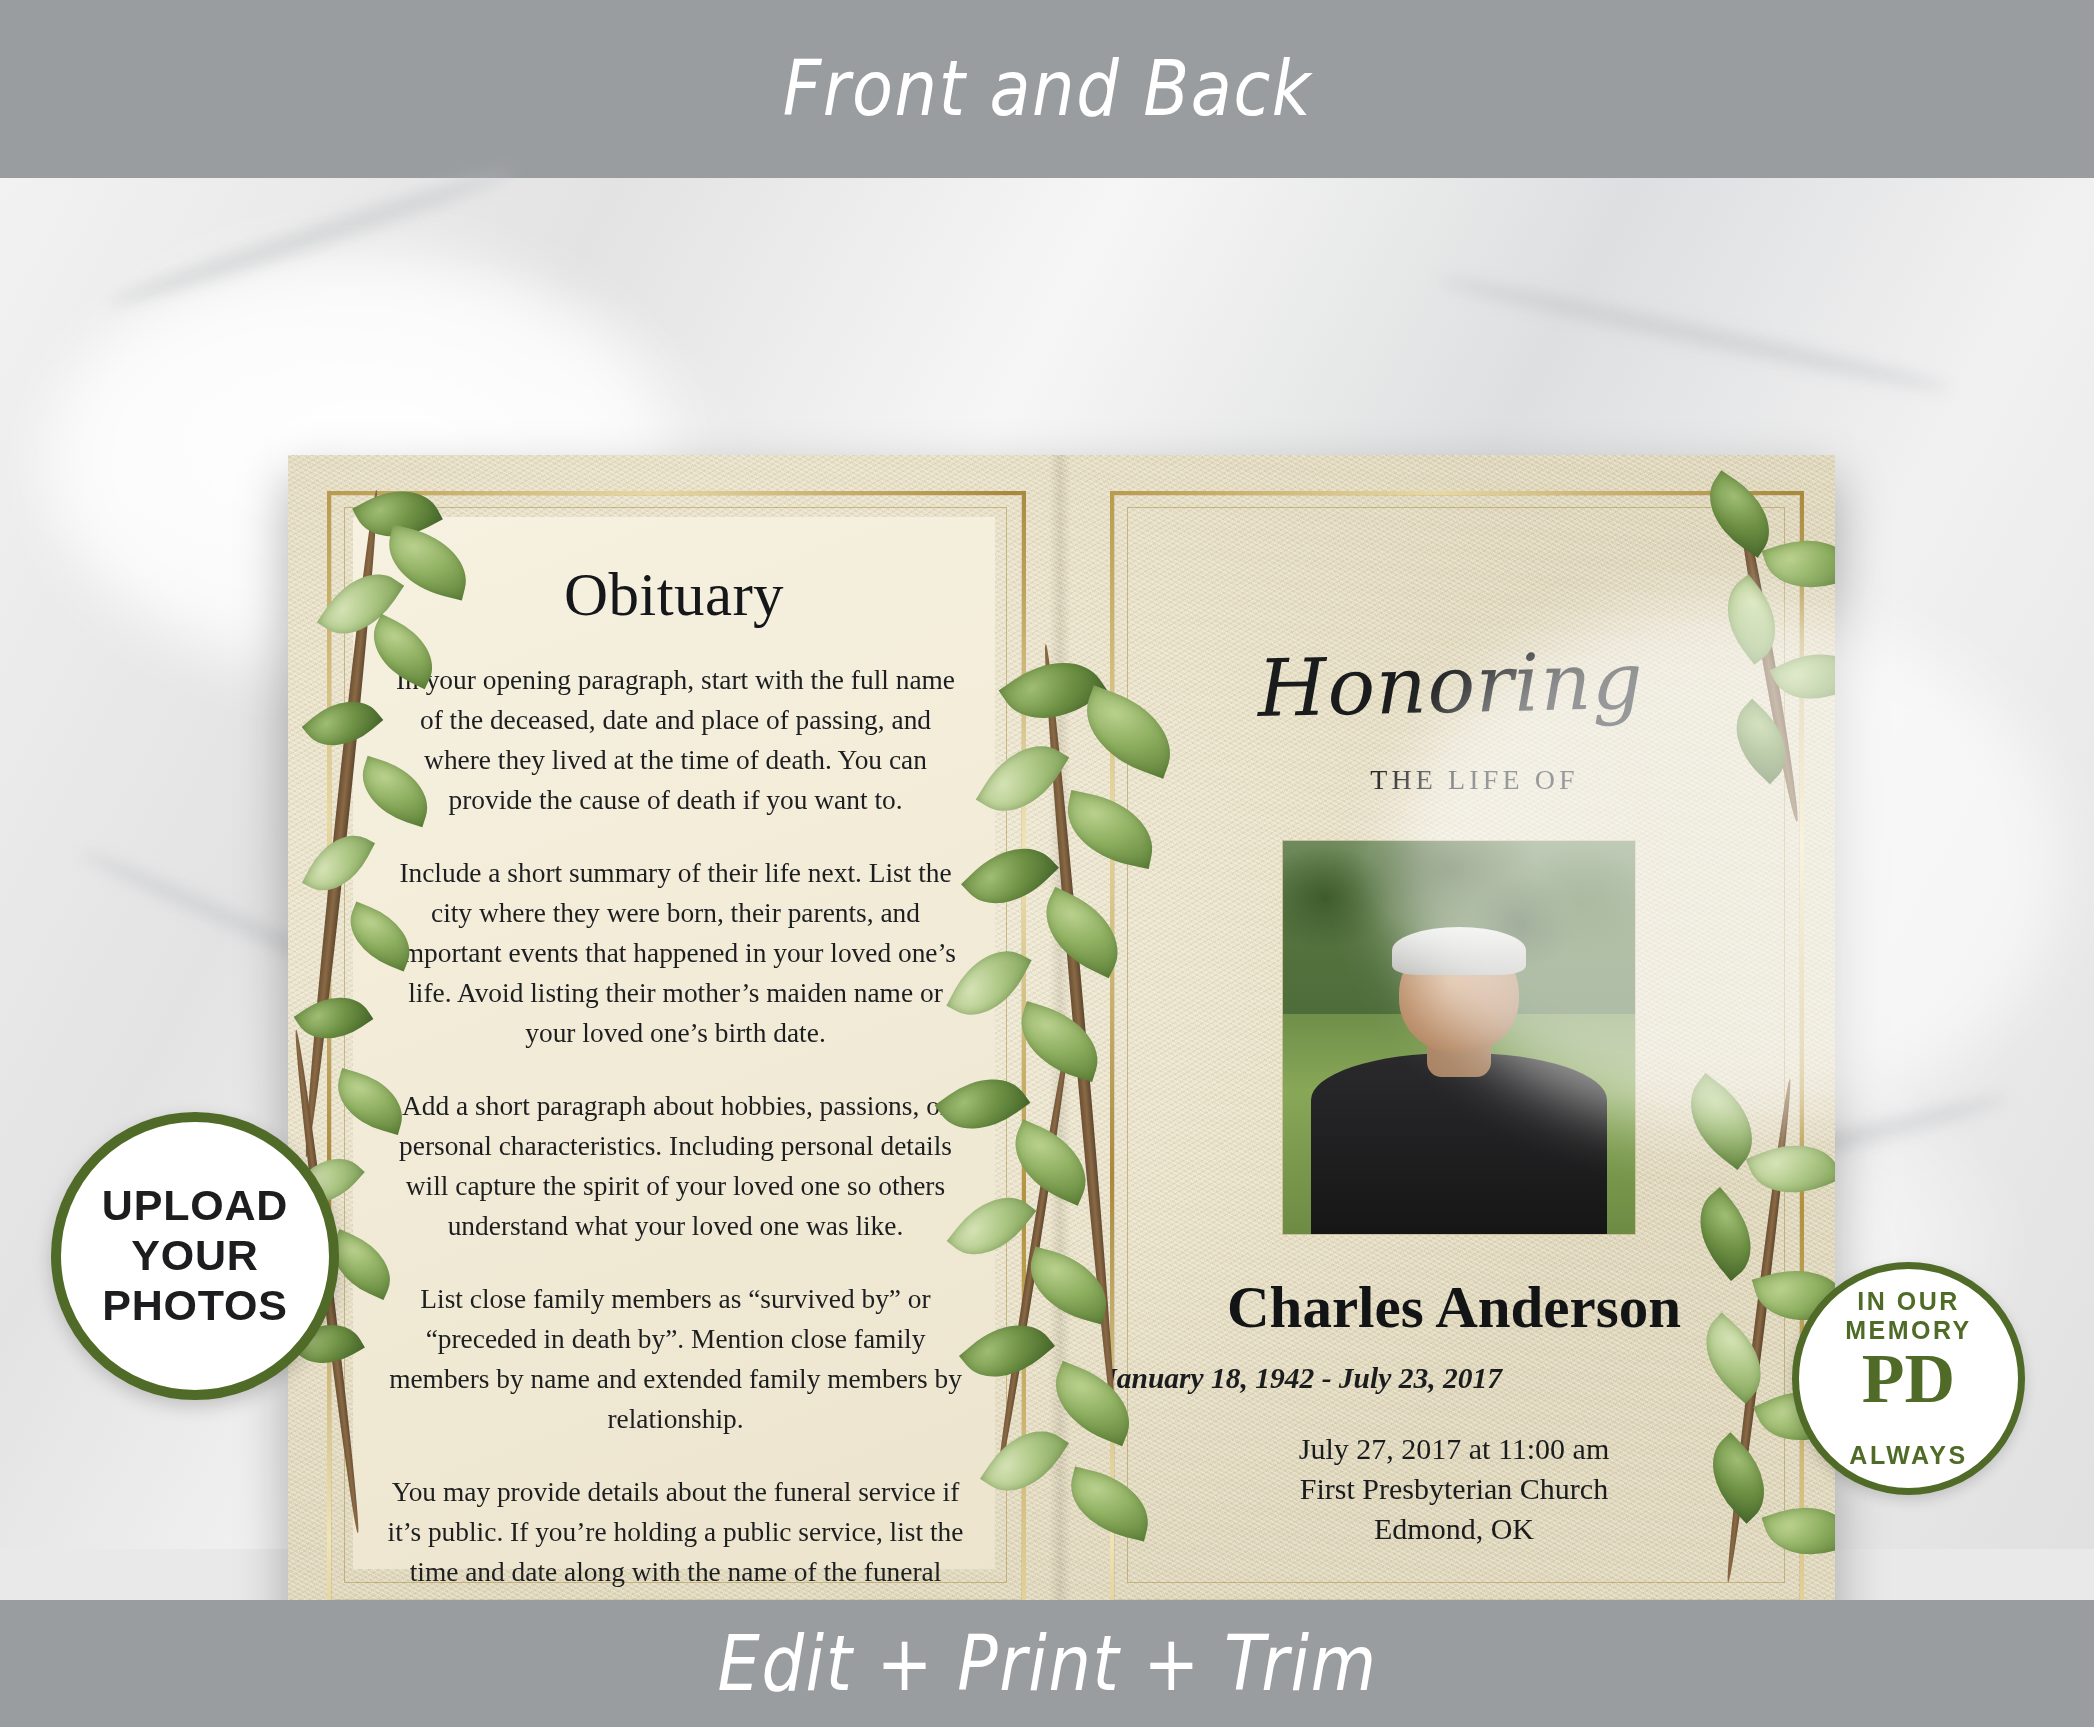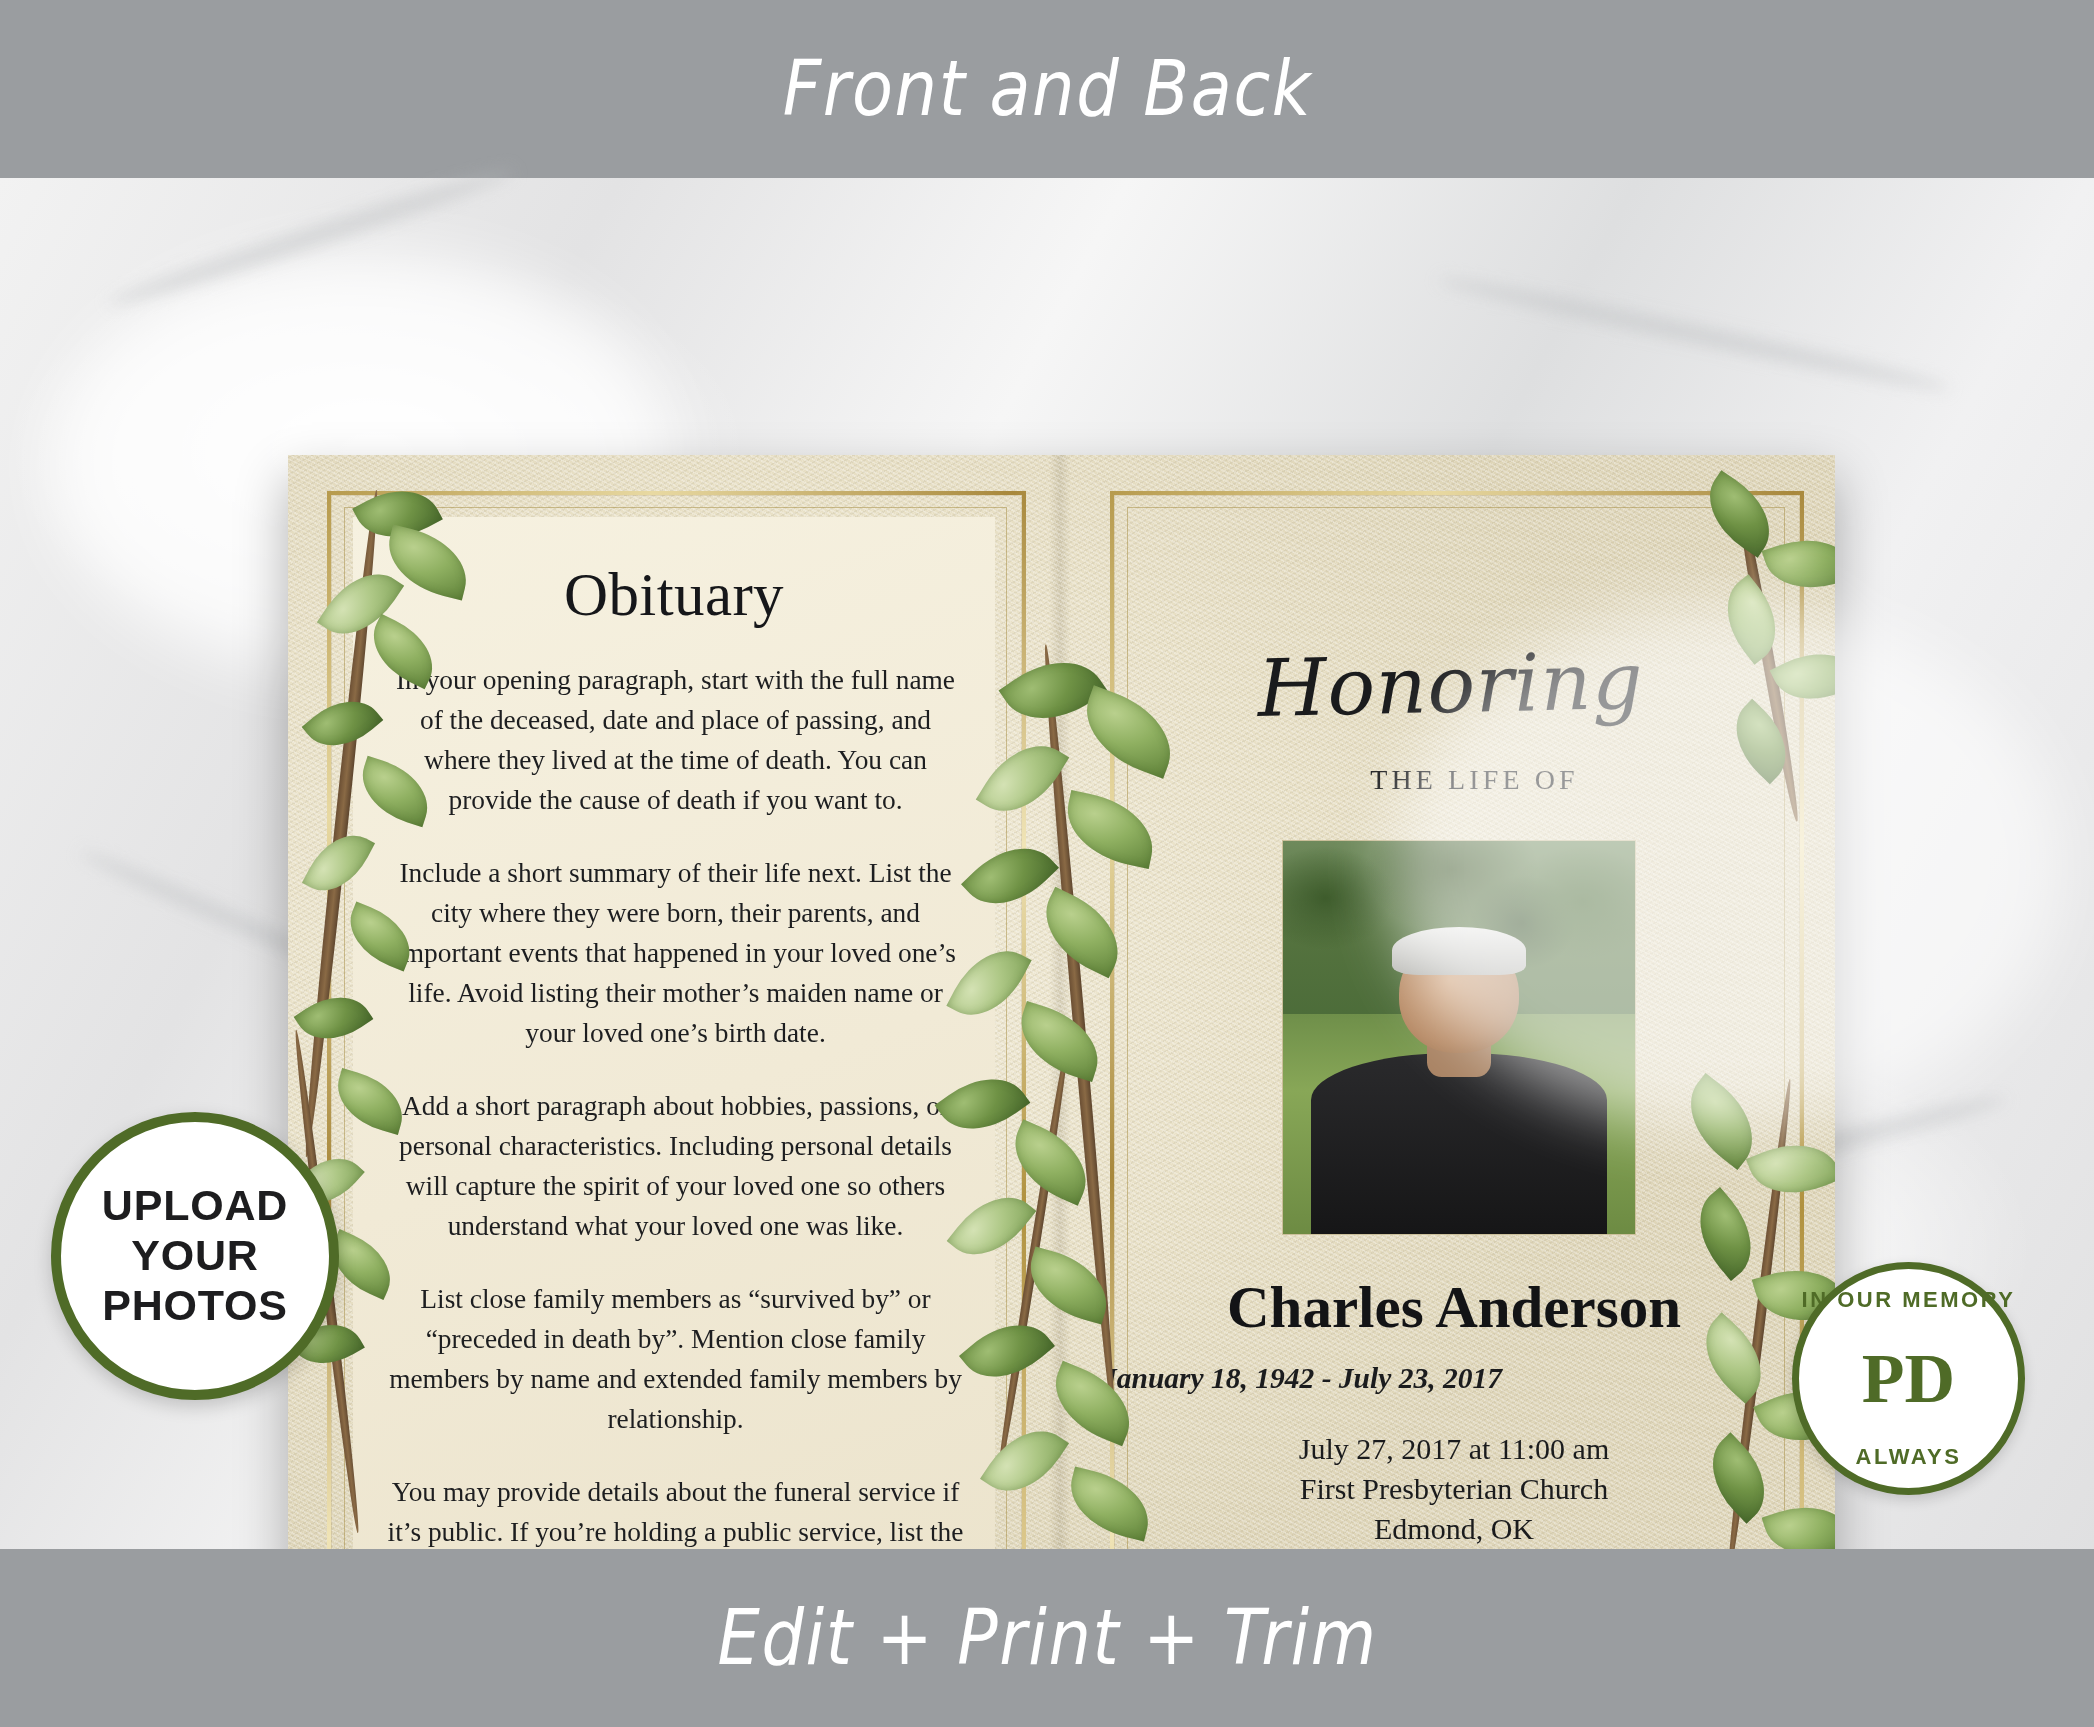--- a/index.html
+++ b/index.html
@@ -12,21 +12,21 @@
   }
 
   
   .banner {
     position:absolute; left:0; width:2095px;
     background:#9a9da0;
     display:flex; align-items:center; justify-content:center;
     color:#ffffff;
   }
   #banner-top { top:0; height:178px; }
-  #banner-bottom { bottom:0; height:178px;margin-top:20px; }
+  #banner-bottom { bottom:0; height:127px;margin-top:20px; }
   .banner-text {
     font-family:"DejaVu Sans", sans-serif;
     font-size:67px;
     font-style:italic;
     font-weight:300;
     letter-spacing:1.6px;
     transform:scaleY(1.15);
   }
 
   
@@ -241,21 +241,21 @@
   #memory-badge {
     position:absolute; right:70px; bottom:54px; width:219px; height:219px;
     border-radius:50%;
     background:#ffffff;
     border:7.4px solid #4f6b27;
     display:flex; align-items:center; justify-content:center;
     box-shadow:0 4.9px 13px rgba(0,0,0,.15);
   }
   #memory-badge .mb-top, #memory-badge .mb-bottom {
     position:absolute; width:100%; text-align:center;
-    color:#4f6b27; font-weight:bold; font-size:22px; letter-spacing:2.5px;
+    color:#4f6b27; font-weight:bold; font-size:25px; letter-spacing:2.5px;
   }
   #memory-badge .mb-top { top:18px; }
   #memory-badge .mb-bottom { bottom:18px; }
   #memory-badge .mb-mark {
     font-family:"Liberation Serif", serif; font-weight:bold;
     font-size:70px; color:#4f6b27; line-height:1;
   }
 </style>
 </head>
 <body>

